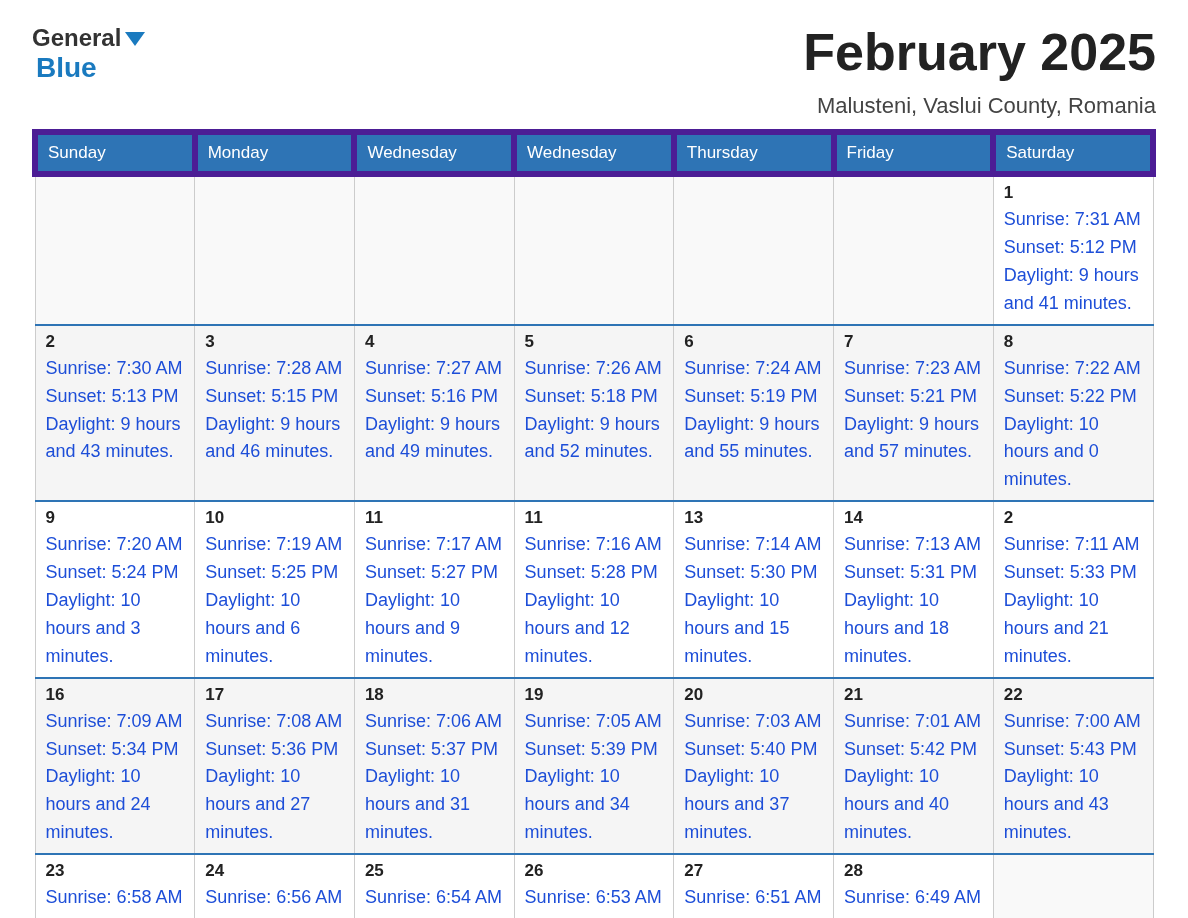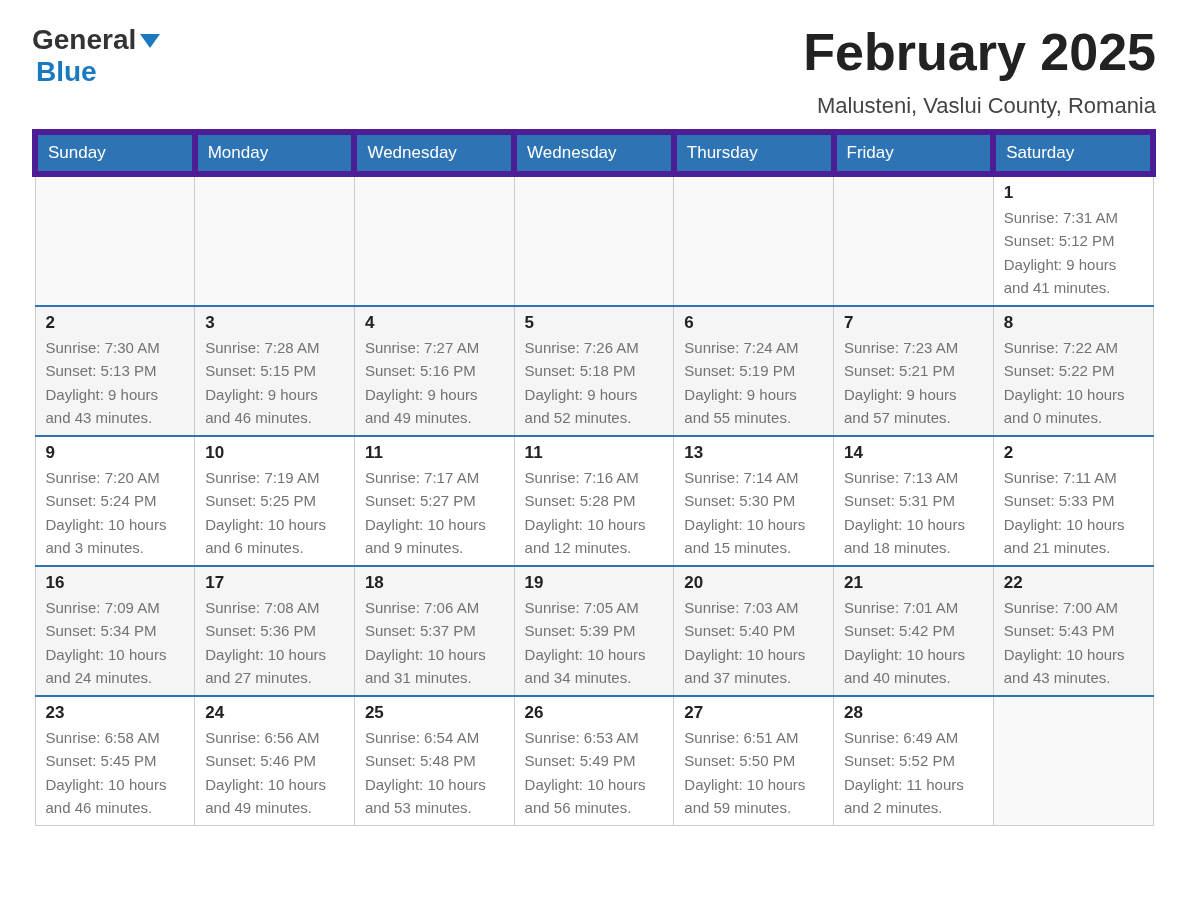--- a/index.html
+++ b/index.html
@@ -15,21 +15,21 @@
       justify-content: space-between;
       align-items: flex-start;
       margin-bottom: 10px;
     }
     .logo {
       display: flex;
       flex-direction: column;
       align-items: flex-start;
     }
     .logo-text {
-      font-size: 28px;
+      font-size: 24px;
       font-weight: bold;
       color: #333;
       display: flex;
       align-items: center;
       gap: 2px;
     }
     .logo-general { color: #333; }
     .logo-blue { color: #1a7abf; }
     .logo-arrow {
       width: 0;
@@ -86,22 +86,22 @@
       background: #fff;
     }
     .day-number {
       font-size: 17px;
       font-weight: bold;
       color: #222;
       display: block;
       margin-bottom: 3px;
     }
     .day-info {
-      font-size: 15px;
-      color: #737373;
+      font-size: 18px;
+      color: #1d4ed8;
       line-height: 1.55;
     }
     .empty-cell {
       background: #f9f9f9 !important;
     }
     .row-divider td {
       border-top: 2px solid #2e74b5;
     }
   </style>
 </head>

